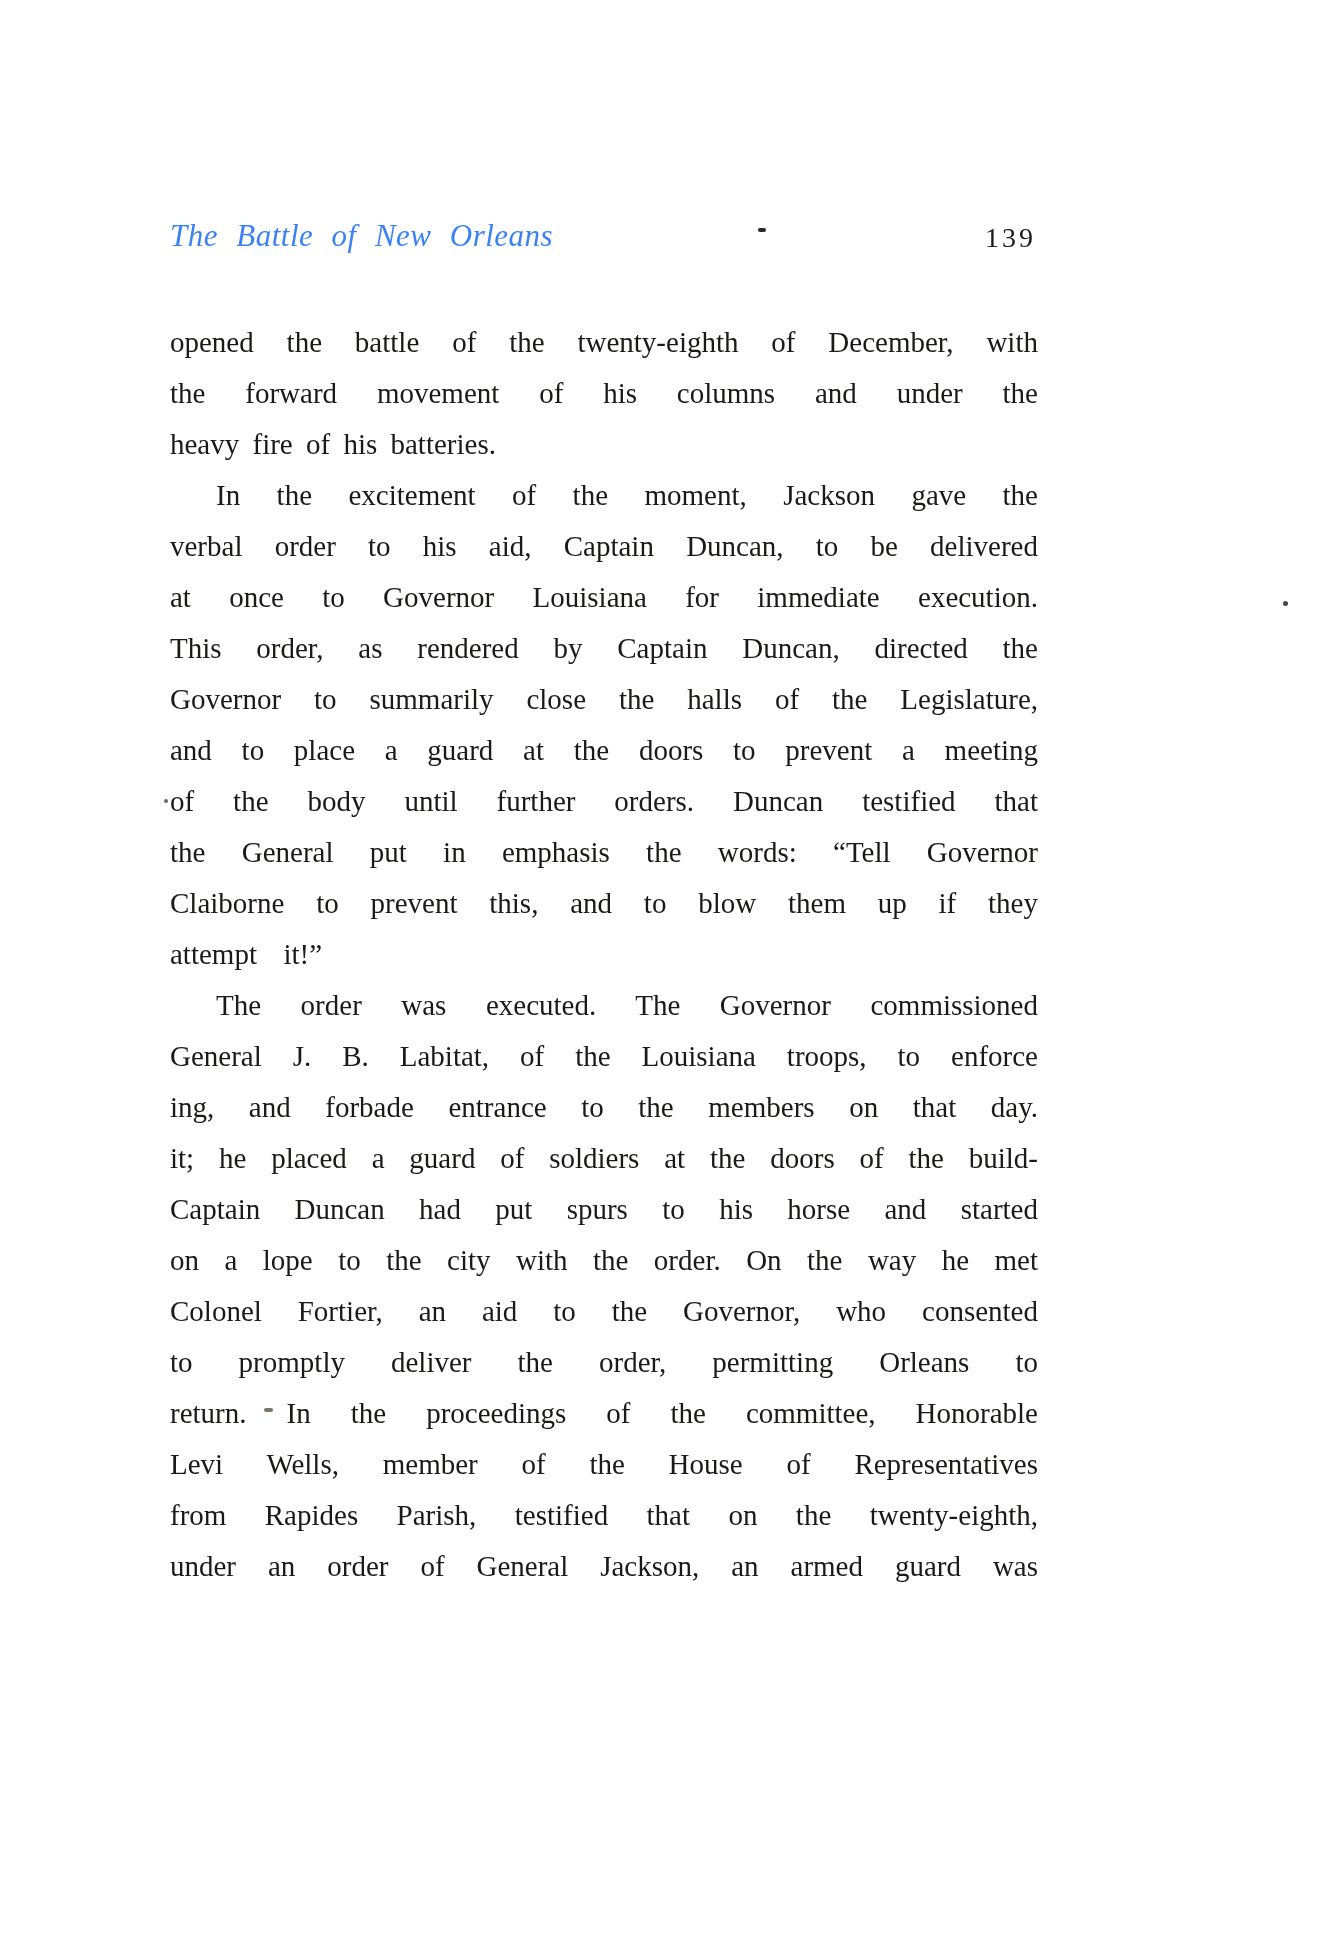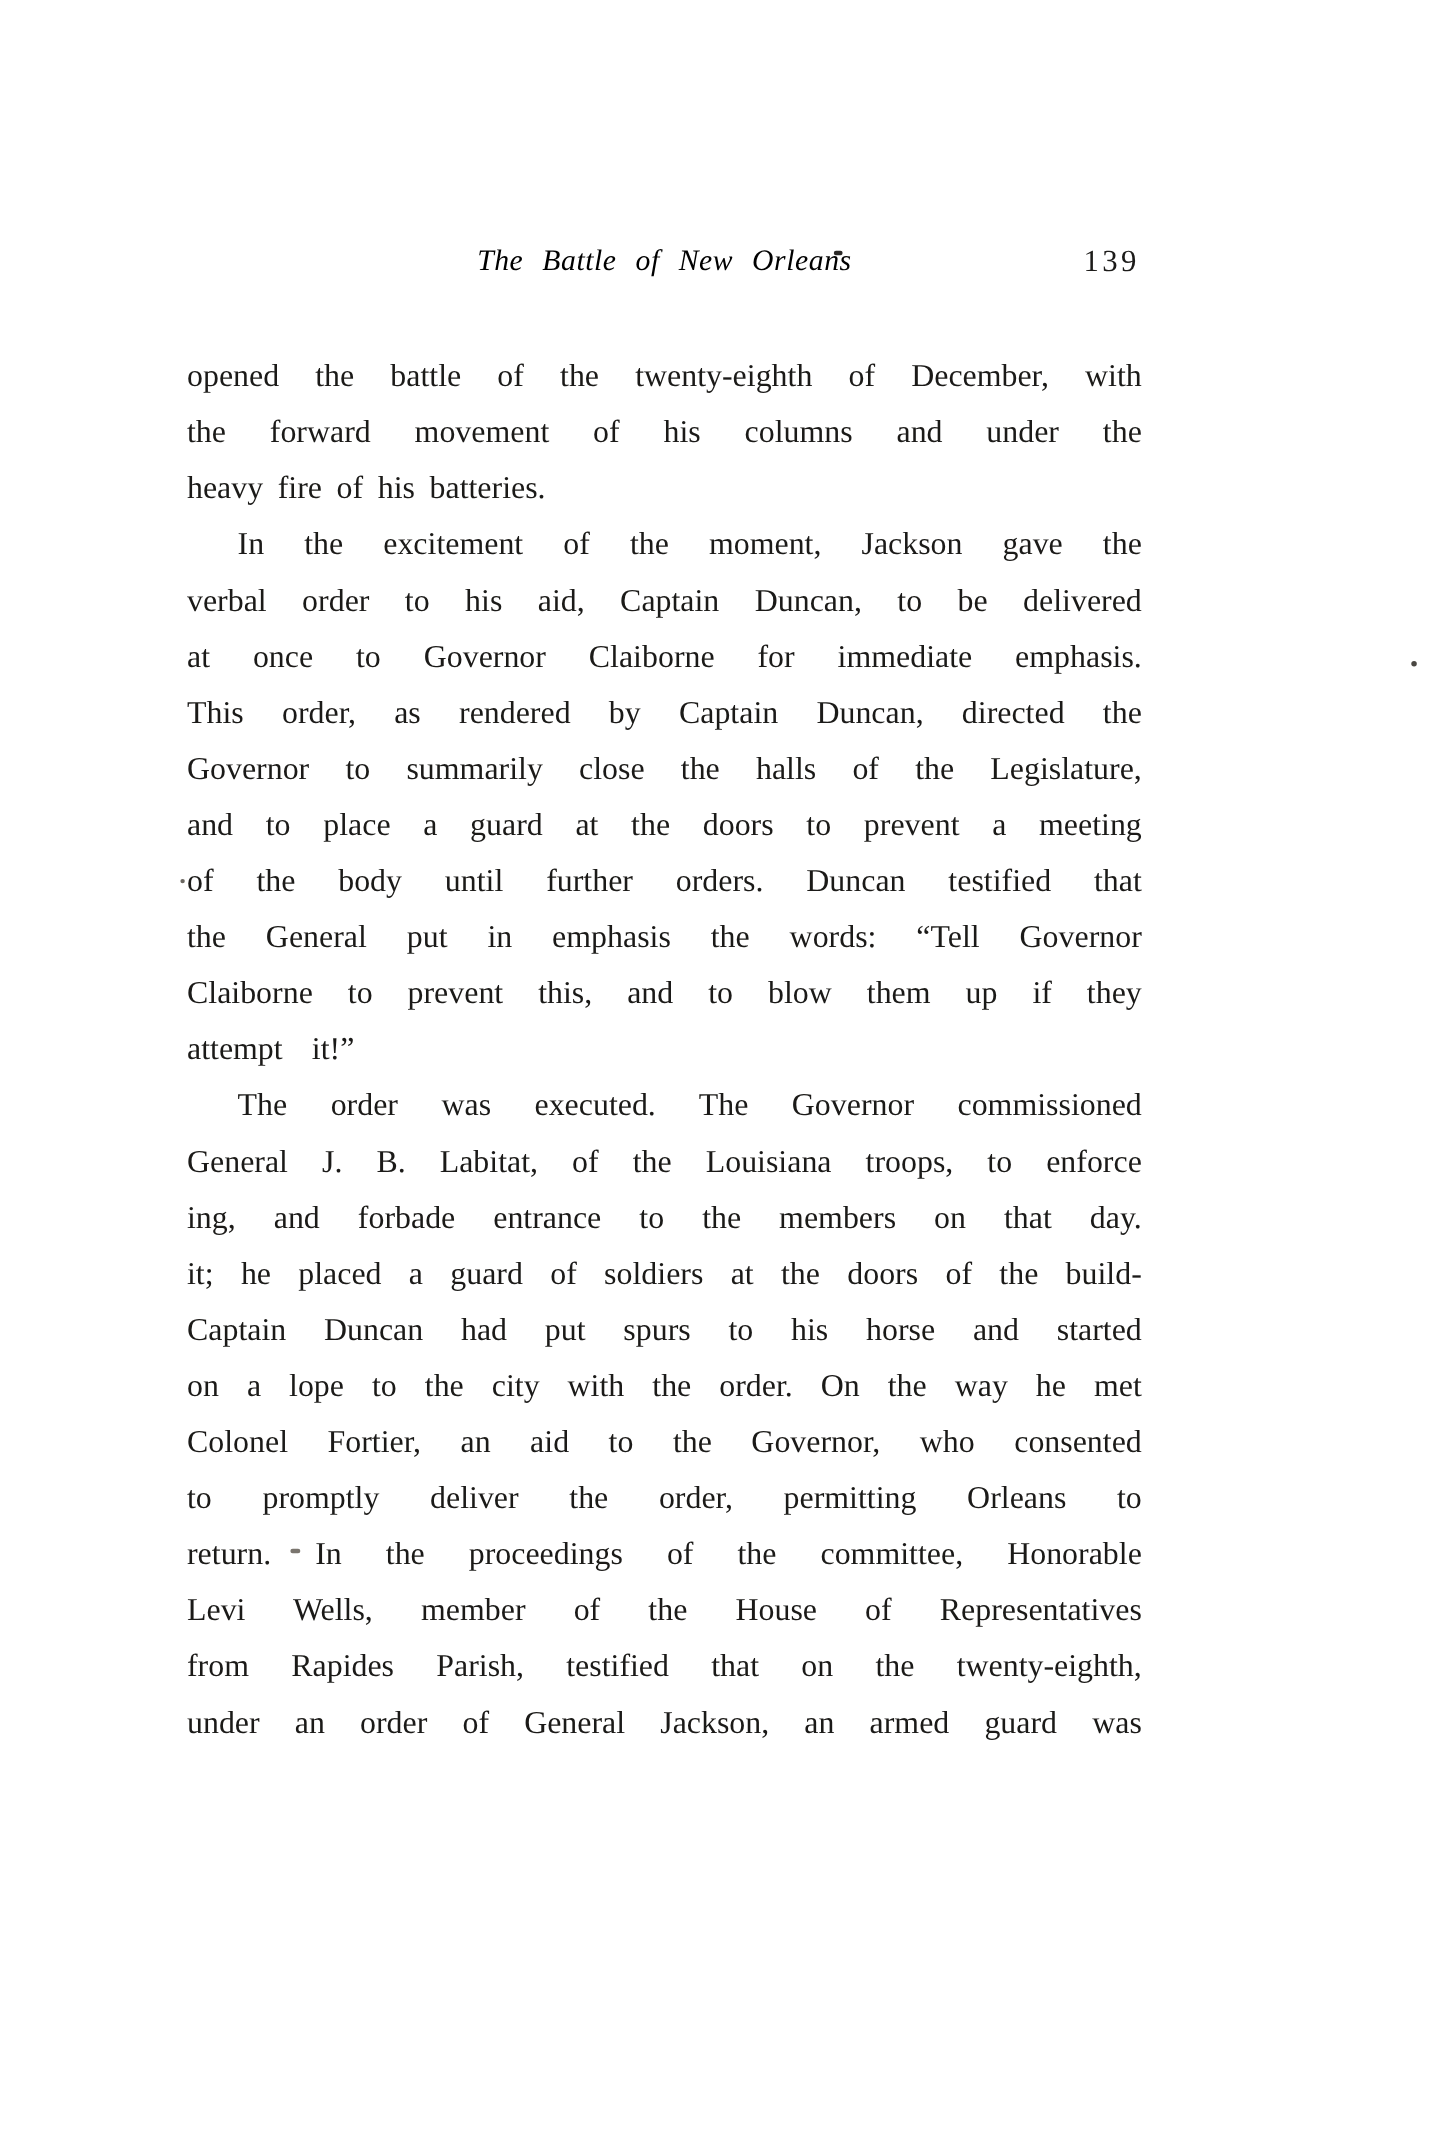--- a/index.html
+++ b/index.html
@@ -26,27 +26,27 @@
     top: 218px;
     left: 170px;
     width: 868px;
     height: 44px;
   }
   .running-title {
     position: absolute;
     left: 0;
     right: 0;
     top: 0;
-    text-align: center;
+    text-align: left;
     font-style: italic;
-    font-size: 27px;
+    font-size: 31px;
     line-height: 36px;
     word-spacing: 10px;
     letter-spacing: 0.5px;
-    color: #000000;
+    color: #3b82f6;
   }
   .page-number {
     position: absolute;
     right: 2px;
     top: 4px;
     font-size: 28px;
     line-height: 32px;
     letter-spacing: 3px;
     color: #1c1b19;
     text-align: right;
@@ -96,21 +96,21 @@
     <div class="running-title">The Battle of New Orleans</div>
     <div class="page-number">139</div>
   </div>
 
   <div class="body-text">
       <div class="line">opened the battle of the twenty-eighth of December, with</div>
       <div class="line">the forward movement of his columns and under the</div>
       <div class="line last">heavy fire of his batteries.</div>
       <div class="line indent">In the excitement of the moment, Jackson gave the</div>
       <div class="line">verbal order to his aid, Captain Duncan, to be delivered</div>
-      <div class="line">at once to Governor Claiborne for immediate emphasis.</div>
+      <div class="line">at once to Governor Louisiana for immediate execution.</div>
       <div class="line">This order, as rendered by Captain Duncan, directed the</div>
       <div class="line">Governor to summarily close the halls of the Legislature,</div>
       <div class="line">and to place a guard at the doors to prevent a meeting</div>
       <div class="line">of the body until further orders.  Duncan testified that</div>
       <div class="line">the General put in emphasis the words: “Tell Governor</div>
       <div class="line">Claiborne to prevent this, and to blow them up if they</div>
       <div class="line last">attempt  it!”</div>
       <div class="line indent">The order was executed.  The Governor commissioned</div>
       <div class="line">General J. B. Labitat, of the Louisiana troops, to enforce</div>
       <div class="line">ing, and forbade entrance to the members on that day.</div>

